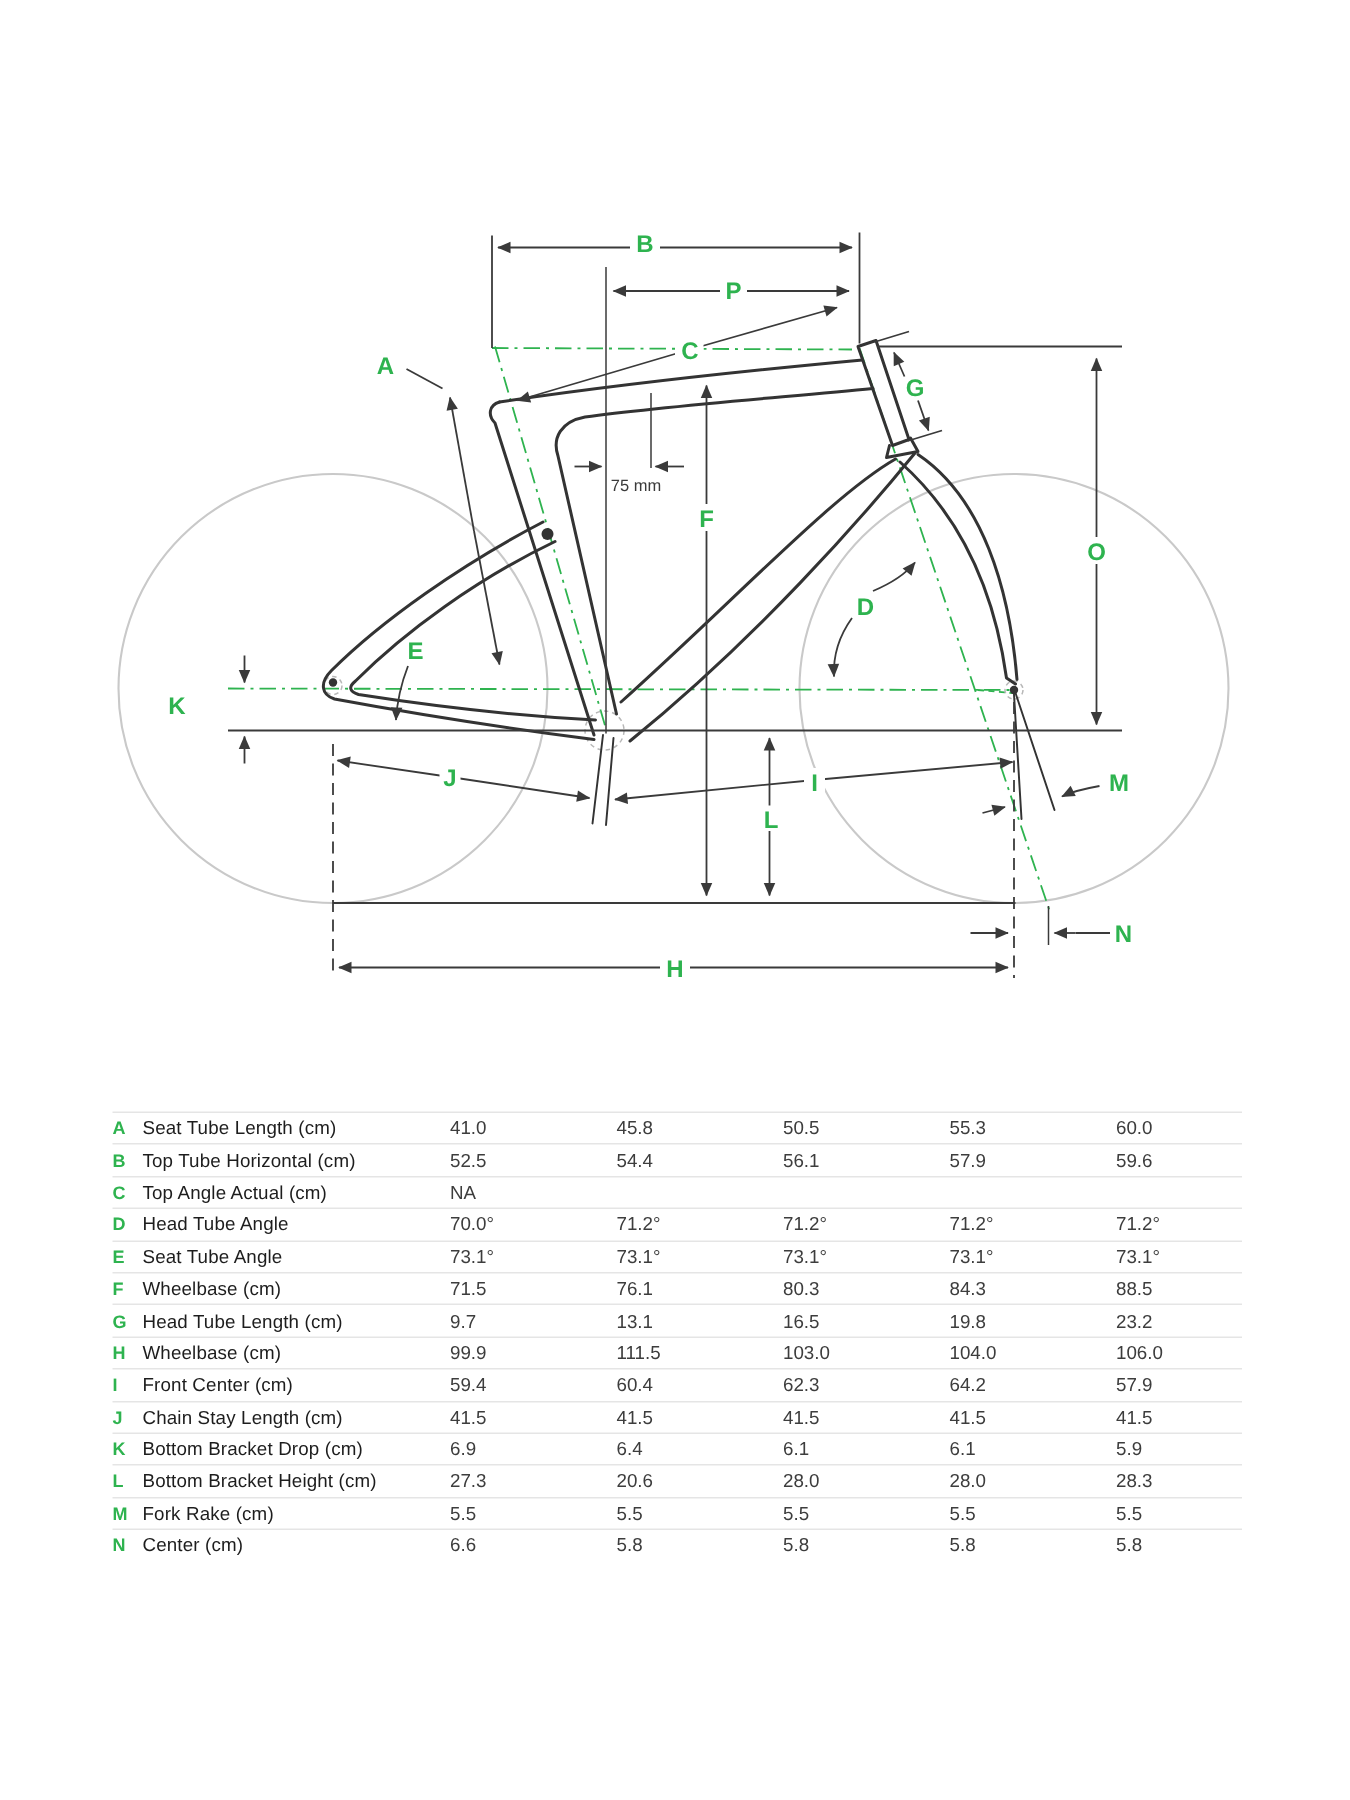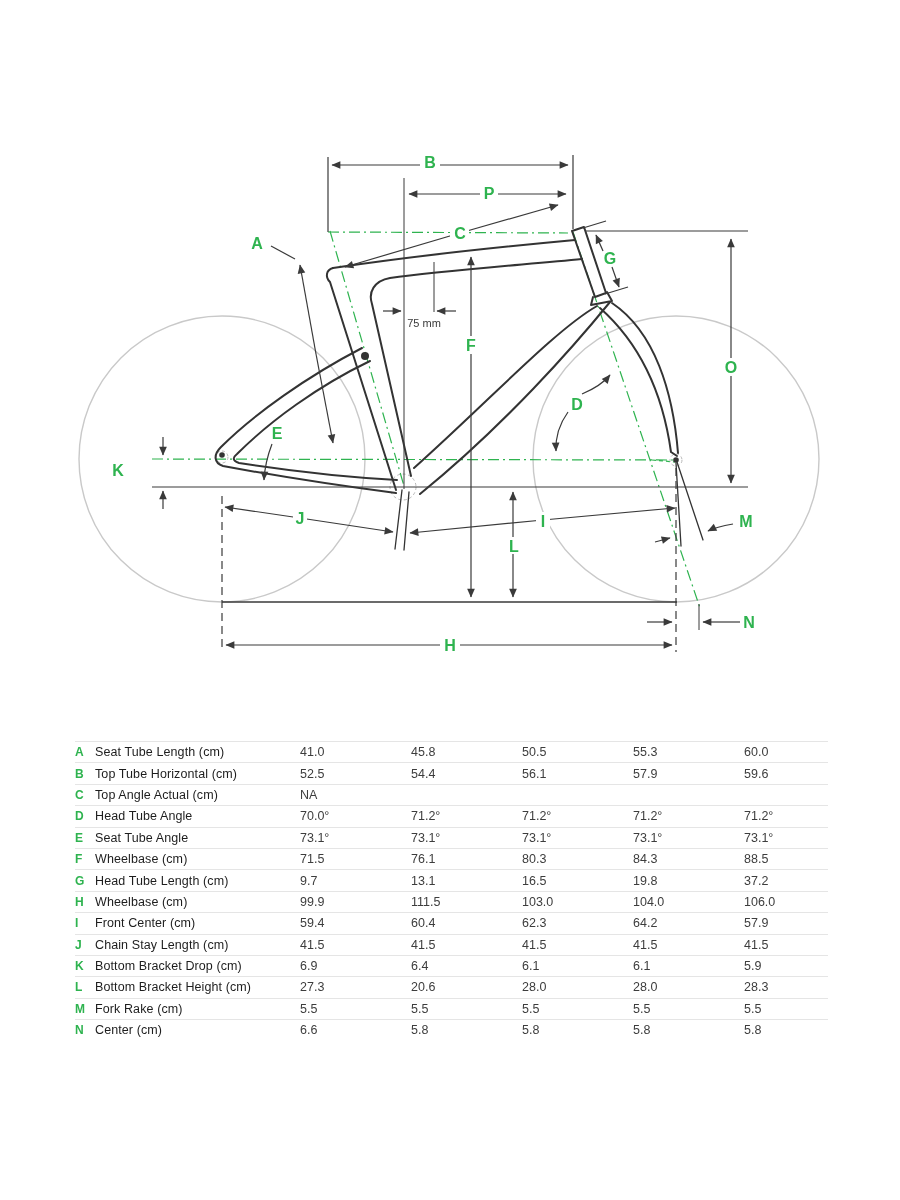--- a/index.html
+++ b/index.html
@@ -268,21 +268,21 @@
         <div class="tval">84.3</div>
         <div class="tval">88.5</div>
       </div>
       <div class="trow">
         <div class="tletter" style="color: rgb(46, 179, 79);">G</div>
         <div class="tlabel">Head Tube Length (cm)</div>
         <div class="tval">9.7</div>
         <div class="tval">13.1</div>
         <div class="tval">16.5</div>
         <div class="tval">19.8</div>
-        <div class="tval">37.2</div>
+        <div class="tval">23.2</div>
       </div>
       <div class="trow">
         <div class="tletter" style="color: rgb(46, 179, 79);">H</div>
         <div class="tlabel">Wheelbase (cm)</div>
         <div class="tval">99.9</div>
         <div class="tval">111.5</div>
         <div class="tval">103.0</div>
         <div class="tval">104.0</div>
         <div class="tval">106.0</div>
       </div>

